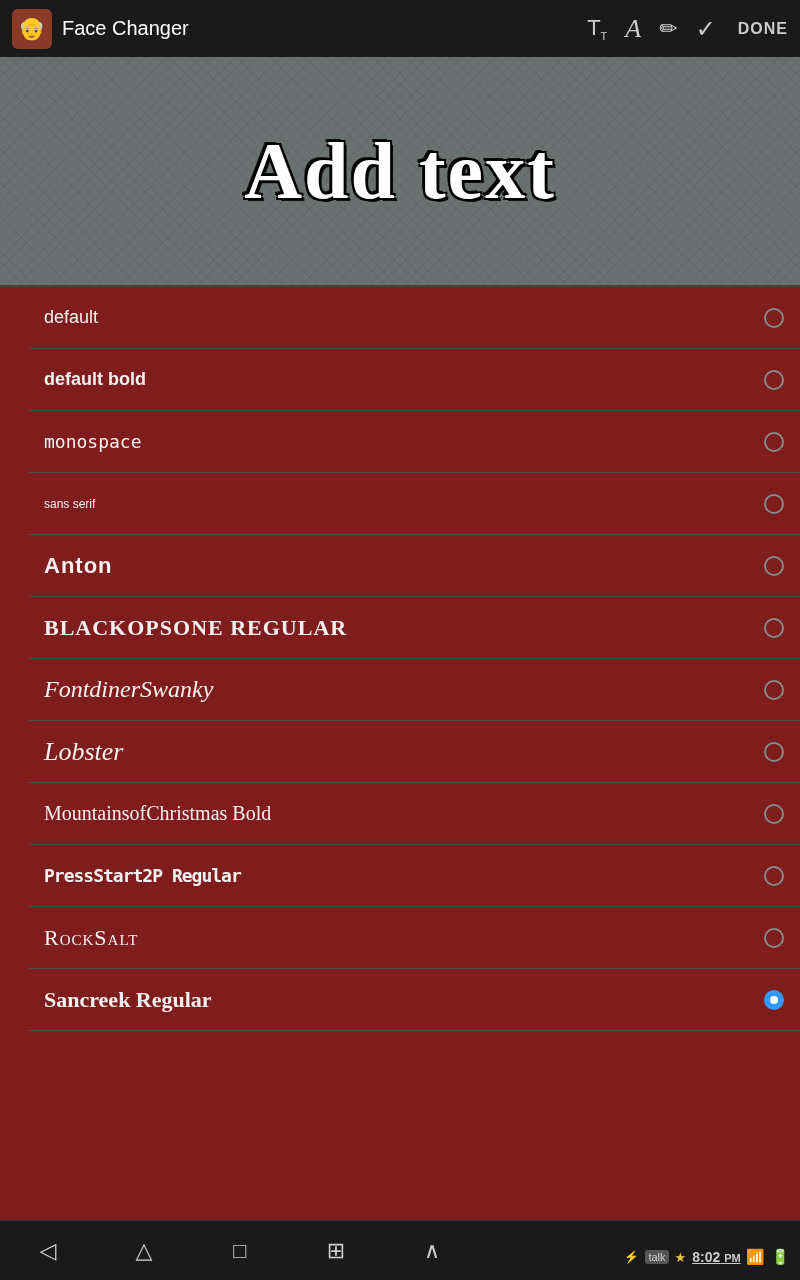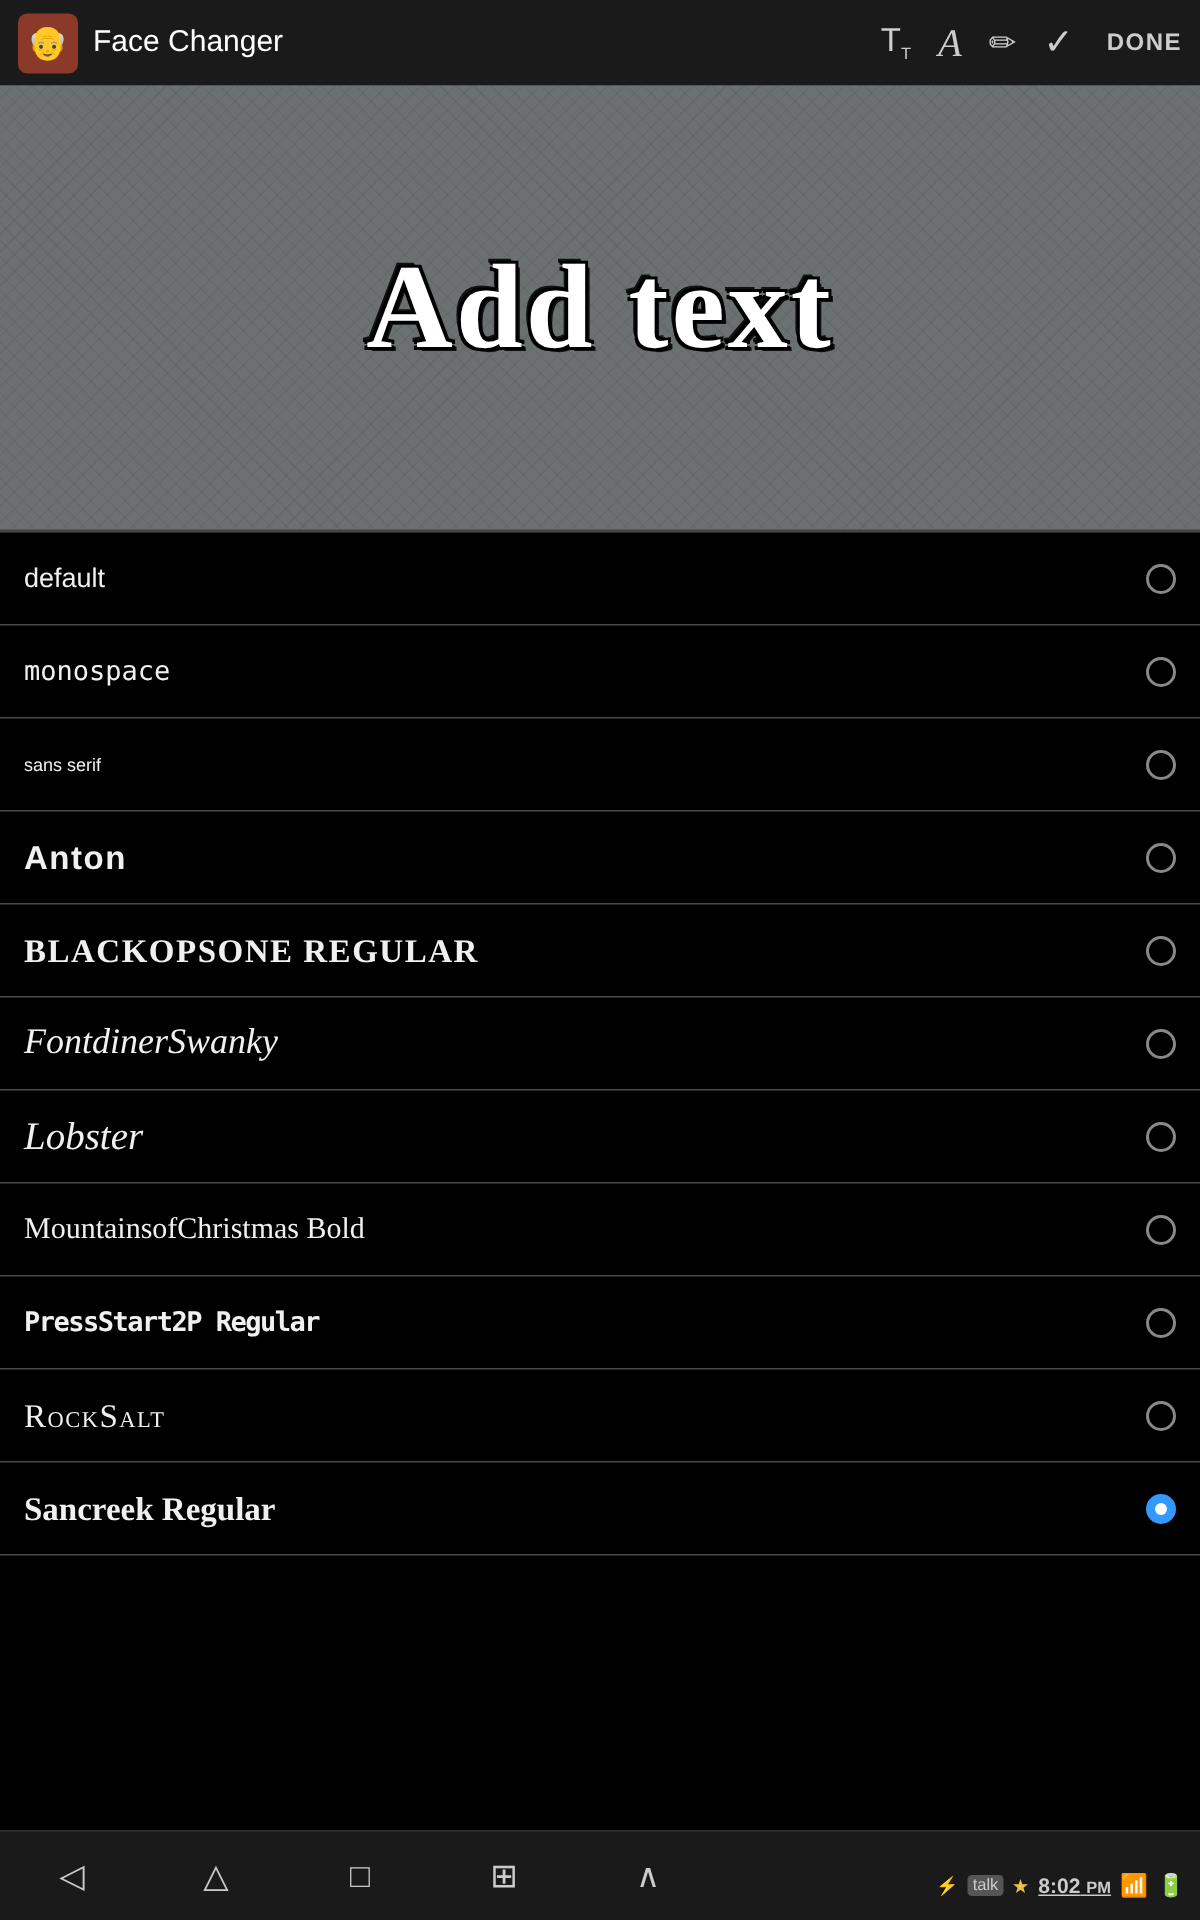--- a/index.html
+++ b/index.html
@@ -55,21 +55,21 @@
       font-size: 16px;
       font-weight: bold;
       letter-spacing: 1px;
       cursor: pointer;
       margin-left: 4px;
     }
 
     
     #preview-area {
       background: #6b6b6b;
-      height: 298px;
+      height: 230px;
       display: flex;
       align-items: center;
       justify-content: center;
       flex-shrink: 0;
       border-bottom: 2px solid #444;
       
       background-image: repeating-linear-gradient(
         45deg,
         rgba(0,0,0,0.05) 0px,
         rgba(0,0,0,0.05) 1px,
@@ -97,22 +97,23 @@
          3px  3px 0 #111;
       font-family: 'Georgia', serif;
       font-weight: 900;
       letter-spacing: 2px;
       user-select: none;
     }
 
     
     #font-list {
       flex: 1;
-      background: #000000;
+      background: #7f1d1d;
       overflow-y: auto;
+      padding-left: 28px;
     }
     .font-item {
       display: flex;
       align-items: center;
       padding: 0 16px;
       height: 62px;
       border-bottom: 1px solid #4a4a4a;
       cursor: pointer;
       position: relative;
     }
@@ -216,20 +217,24 @@
     <span>Add text</span>
   </div>
 </div>
 
 <div id="font-list">
 <div class="font-item">
       <span class="font-label font-default">default</span>
       <div class="font-radio"></div>
     </div>
     <div class="font-item">
+      <span class="font-label font-default-bold">default bold</span>
+      <div class="font-radio"></div>
+    </div>
+    <div class="font-item">
       <span class="font-label font-monospace">monospace</span>
       <div class="font-radio"></div>
     </div>
     <div class="font-item">
       <span class="font-label font-sans-serif">sans serif</span>
       <div class="font-radio"></div>
     </div>
     <div class="font-item">
       <span class="font-label font-anton">Anton</span>
       <div class="font-radio"></div>

